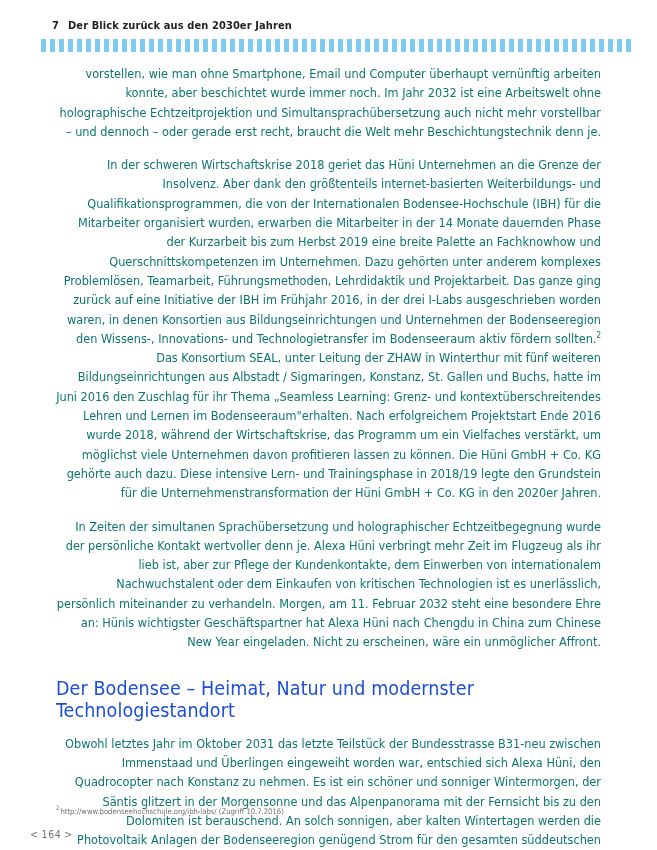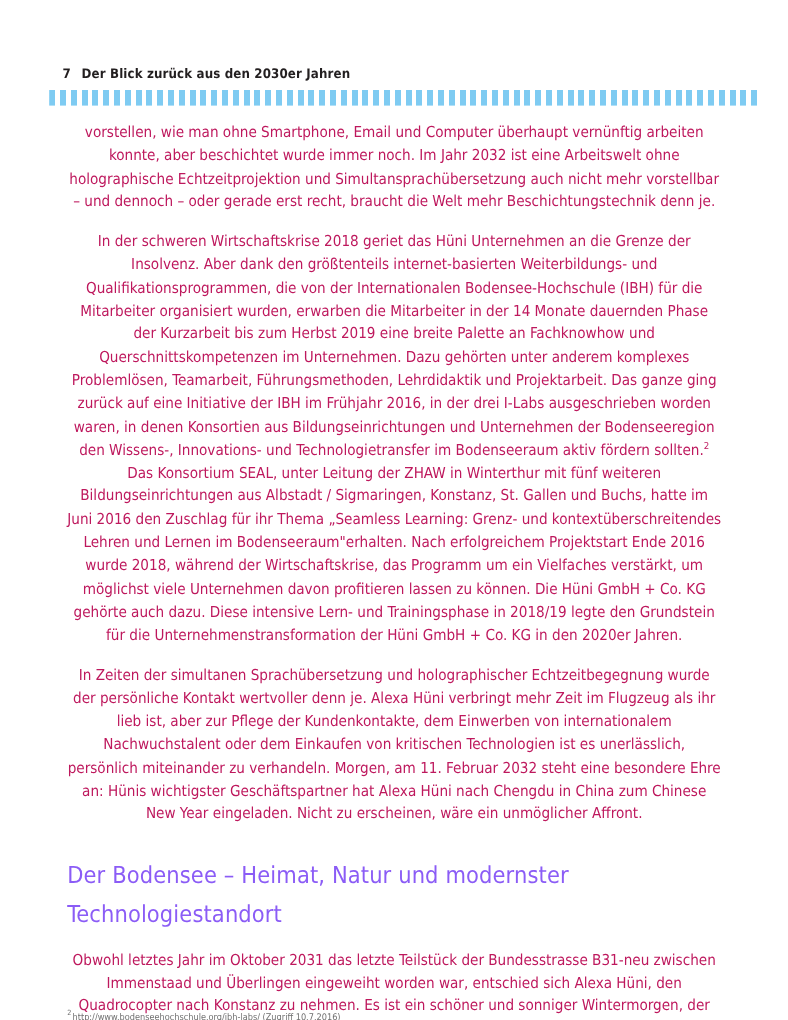--- a/index.html
+++ b/index.html
@@ -15,21 +15,20 @@
     font-family: "DejaVu Sans Condensed", "Liberation Sans Narrow", "Liberation Sans", sans-serif;
     color: #231f20;
     position: relative;
   }
 
   .page {
     position: relative;
     width: 657px;
     height: 725px;
     box-sizing: border-box;
-    margin-top: 36px;
   }
 
   
   .running-head {
     position: absolute;
     left: 52px;
     top: 19px;
     font-size: 11px;
     font-weight: bold;
     letter-spacing: 0.1px;
@@ -59,39 +58,39 @@
     position: absolute;
     left: 56px;
     top: 64px;
     width: 545px;
   }
 
   p.body-text {
     margin: 0 0 14px 0;
     font-size: 12.6px;
     line-height: 19.3px;
-    color: #be185d;
-    text-align: center;
+    color: #0f766e;
+    text-align: right;
     hyphens: manual;
   }
   p.body-text:last-child { margin-bottom: 0; }
 
   sup.fn-ref {
     font-size: 8px;
     vertical-align: super;
     line-height: 0;
   }
 
   
   h2.section-heading {
     margin: 26px 0 12px 0;
     font-size: 19.5px;
-    line-height: 32px;
+    line-height: 22px;
     font-weight: normal;
-    color: #8b5cf6;
+    color: #1d4ed8;
     letter-spacing: 0.1px;
     max-width: 470px;
   }
 
   
   .footnote {
     position: absolute;
     left: 56px;
     top: 806px;
     font-size: 7.6px;

